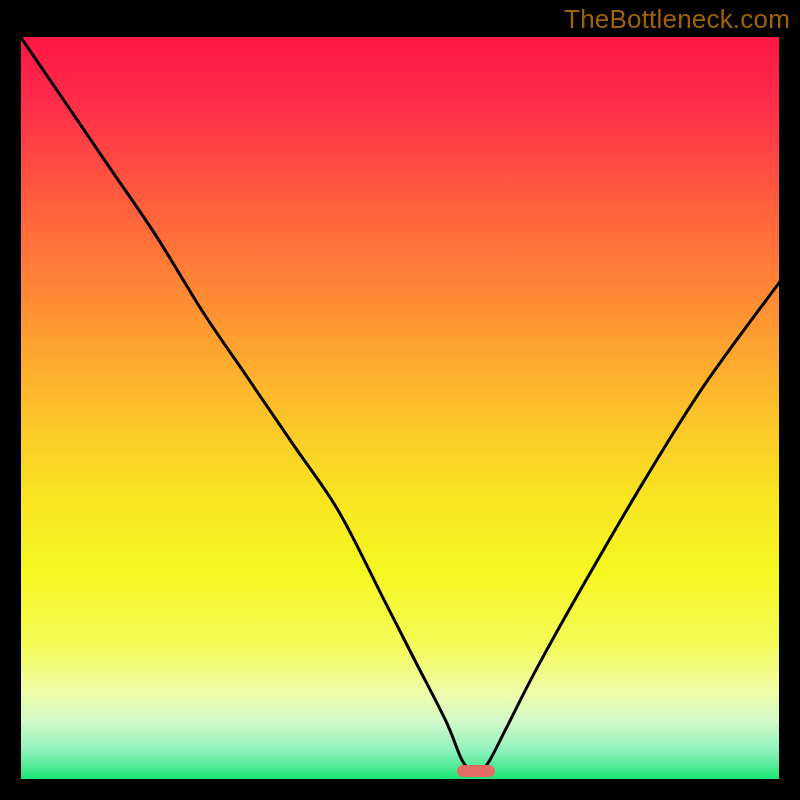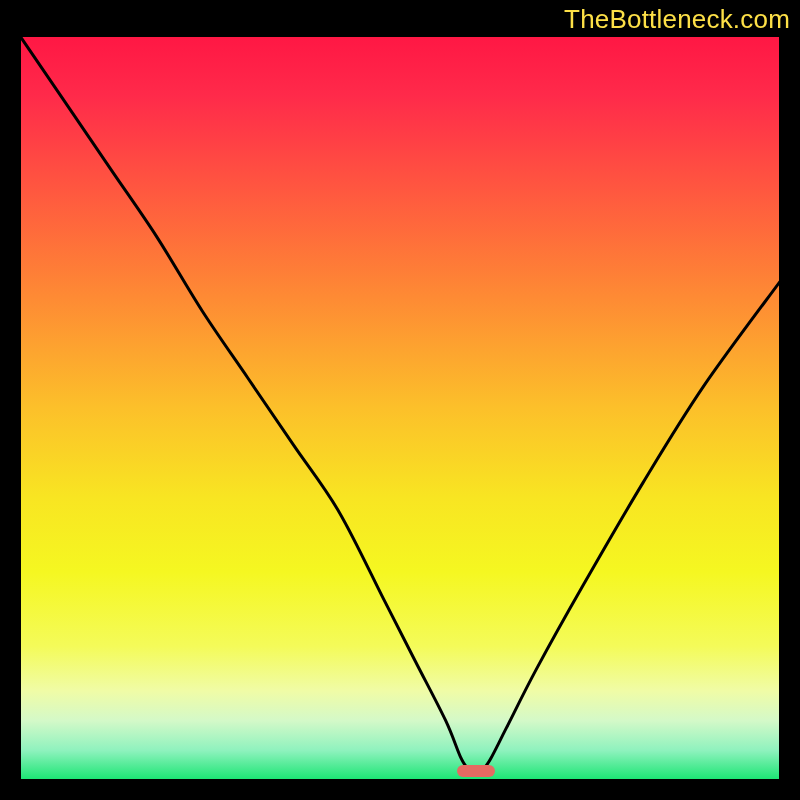--- a/index.html
+++ b/index.html
@@ -14,21 +14,21 @@
   .frame {
     position: relative;
     width: 800px;
     height: 800px;
     background: #000;
   }
   .attribution {
     position: absolute;
     top: 4px;
     right: 10px;
-    color: #fde047;
+    color: #a16207;
     font-size: 26px;
     font-weight: 500;
     letter-spacing: 0.2px;
     z-index: 10;
   }
   .plot-area {
     position: absolute;
     left: 20px;
     top: 36px;
     width: 760px;

